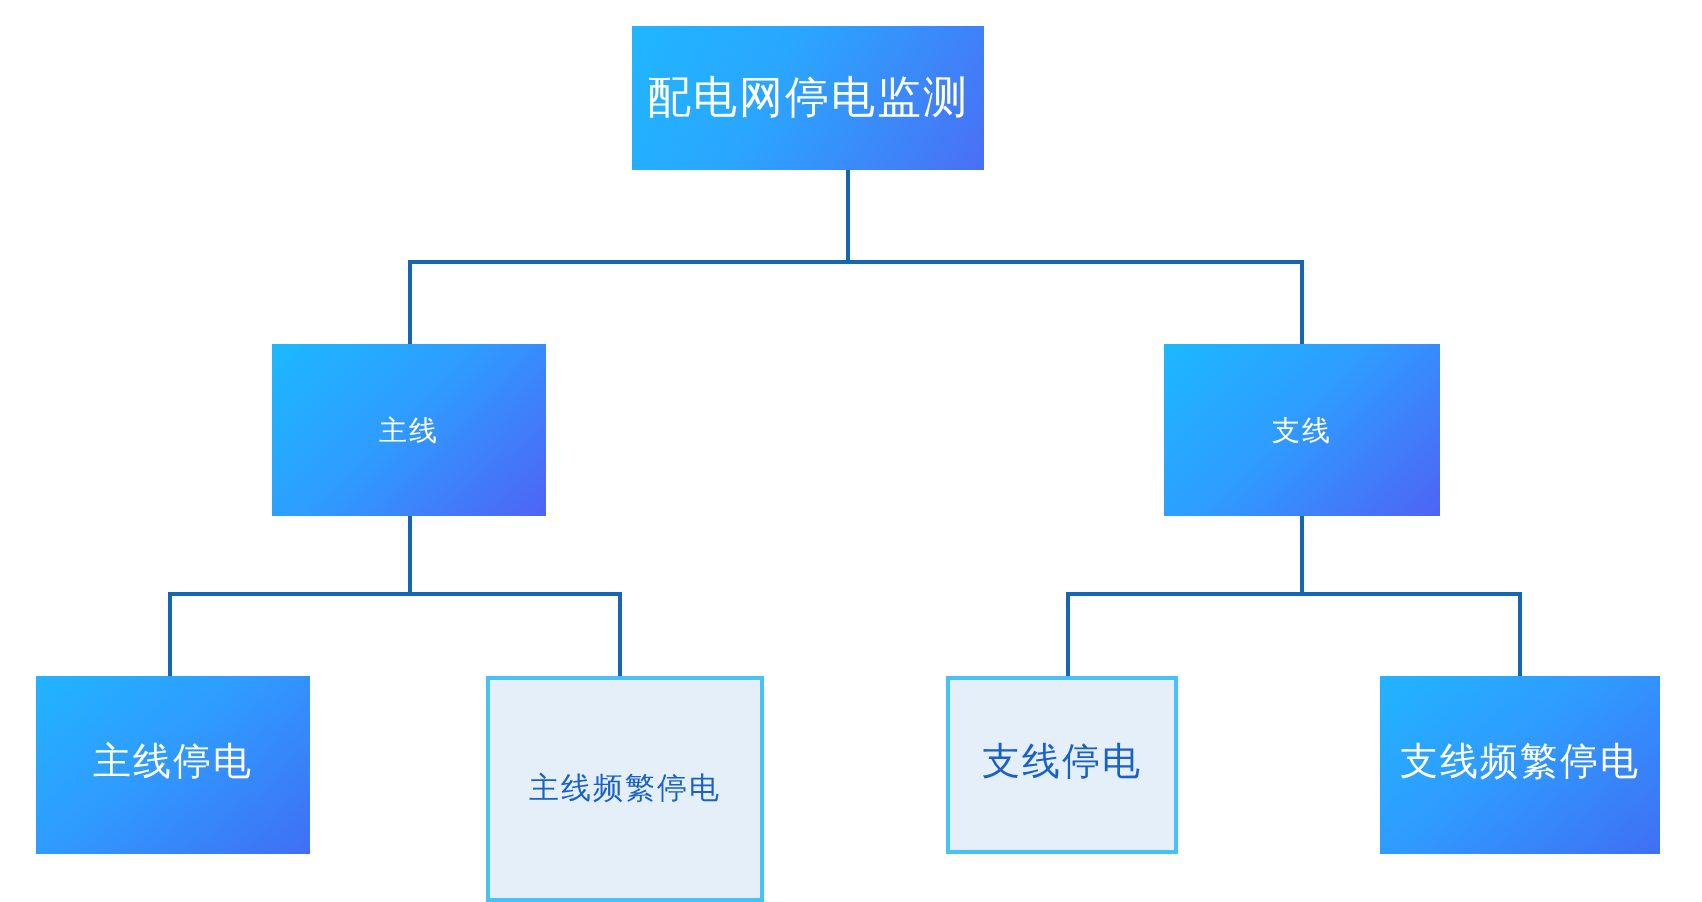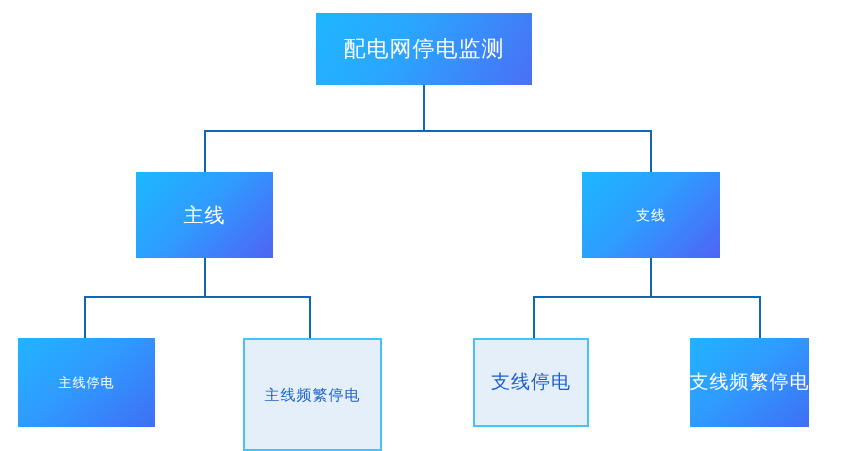--- a/index.html
+++ b/index.html
@@ -52,27 +52,27 @@
     border: 2px solid #45c2f7;
     color: #1a60c9;
   }
 
   .node-label {
     display: block;
     white-space: nowrap;
   }
 
   
-  #node-root      { left: 316px; top: 13px;  width: 216px; height: 72px;  font-size: 22px; }
-  #node-main      { left: 136px; top: 172px; width: 137px; height: 86px;  font-size: 20px; }
+  #node-root      { left: 316px; top: 13px;  width: 176px; height: 72px;  font-size: 22px; }
+  #node-main      { left: 136px; top: 172px; width: 137px; height: 86px;  font-size: 14px; }
   #node-branch    { left: 582px; top: 172px; width: 138px; height: 86px;  font-size: 14px; }
-  #node-main-out  { left: 18px;  top: 338px; width: 137px; height: 89px;  font-size: 13px; }
+  #node-main-out  { left: 18px;  top: 338px; width: 137px; height: 89px;  font-size: 19px; }
   #node-main-freq { left: 243px; top: 338px; width: 139px; height: 113px;  font-size: 15px; }
   #node-br-out    { left: 473px; top: 338px; width: 116px; height: 89px;  font-size: 19px; }
-  #node-br-freq   { left: 690px; top: 338px; width: 119px; height: 89px;  font-size: 19px; justify-content: center; }
+  #node-br-freq   { left: 690px; top: 338px; width: 140px; height: 89px;  font-size: 19px; justify-content: center; }
 
   
   .conn {
     position: absolute;
     background: #1565b5;
   }
   .conn.v { width: 2px; }
   .conn.h { height: 2px; }
 
   #conn-root-down   { left: 423px; top: 85px;  height: 46px; }

